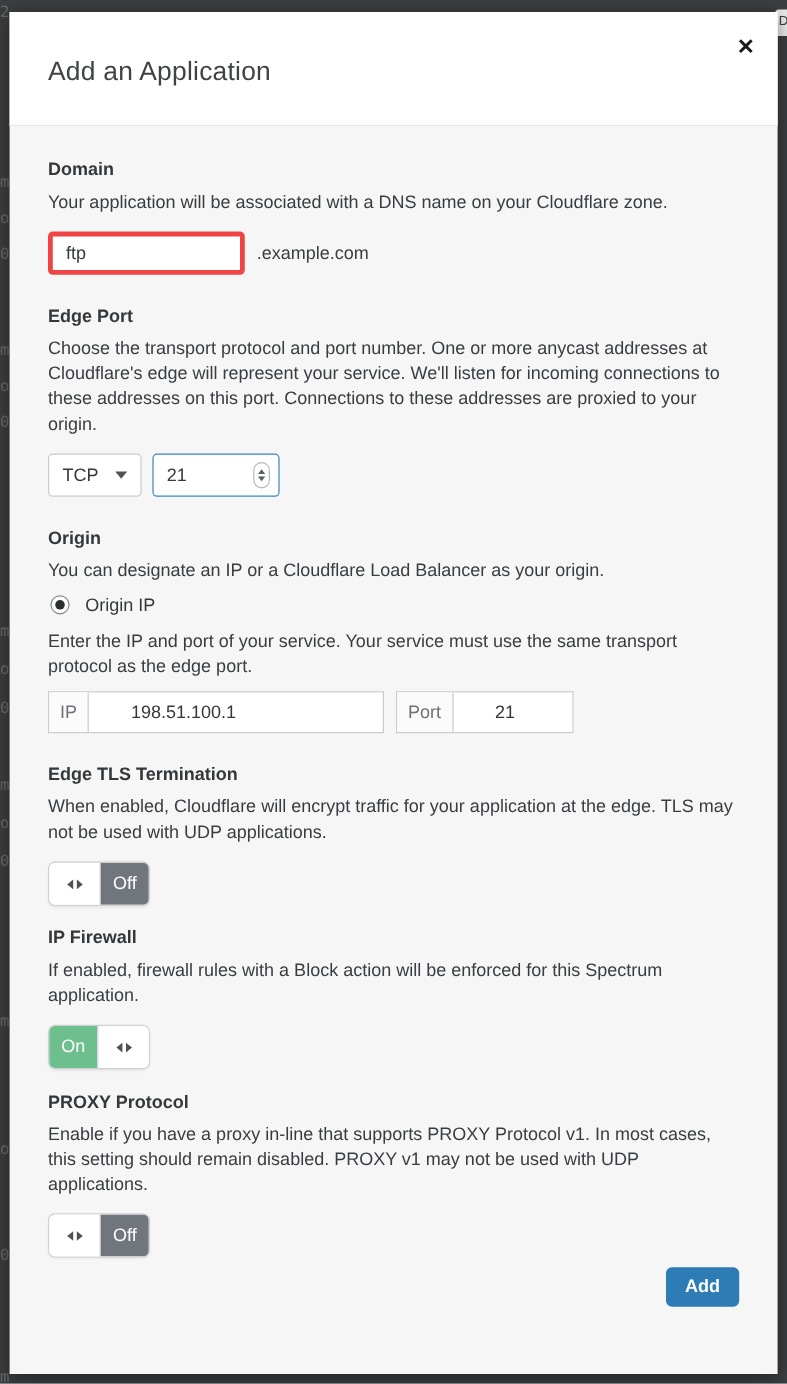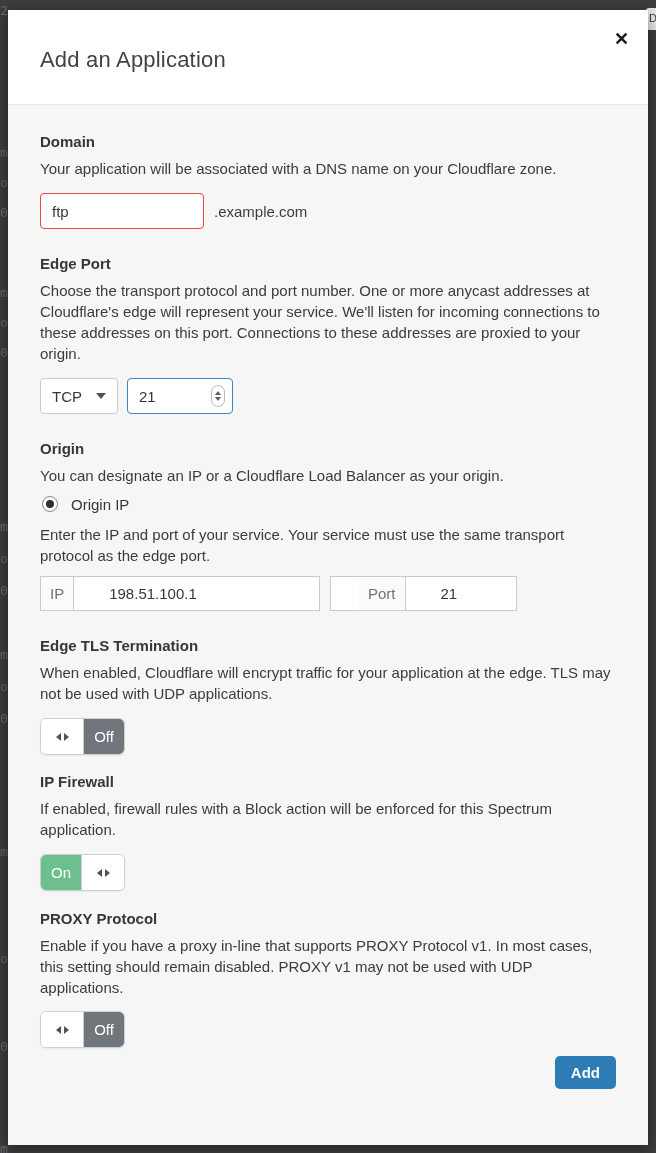--- a/index.html
+++ b/index.html
@@ -81,21 +81,21 @@
     font-size: 15px;
     color: #3a3d40;
     line-height: 21px;
     margin-bottom: 14px;
     max-width: 580px;
   }
 
   
   .text-input {
     height: 36px;
-    border: 1px solid #ef4444;
+    border: 4px solid #ef4444;
     border-radius: 4px;
     background: #fff;
     font-family: "Liberation Sans", sans-serif;
     font-size: 15px;
     color: #35383b;
     padding: 0 11px;
     outline: none;
   }
   .row { display: flex; align-items: center; }
 
@@ -213,21 +213,21 @@
     outline: none;
     font-family: "Liberation Sans", sans-serif;
     font-size: 15px;
     color: #35383b;
     padding: 0 11px;
     flex: 1;
     min-width: 0;
     background: transparent;
   }
   .ip-wrap { width: 280px; margin-right: 10px; }
-  .port-wrap { width: 187px; padding-left: 28px; }
+  .port-wrap { width: 148px; }
 
   
   .toggle {
     display: flex;
     width: 85px; height: 37px;
     border: 1px solid #cdd0d1;
     border-radius: 6px;
     overflow: hidden;
     cursor: pointer;
     background: #fff;

